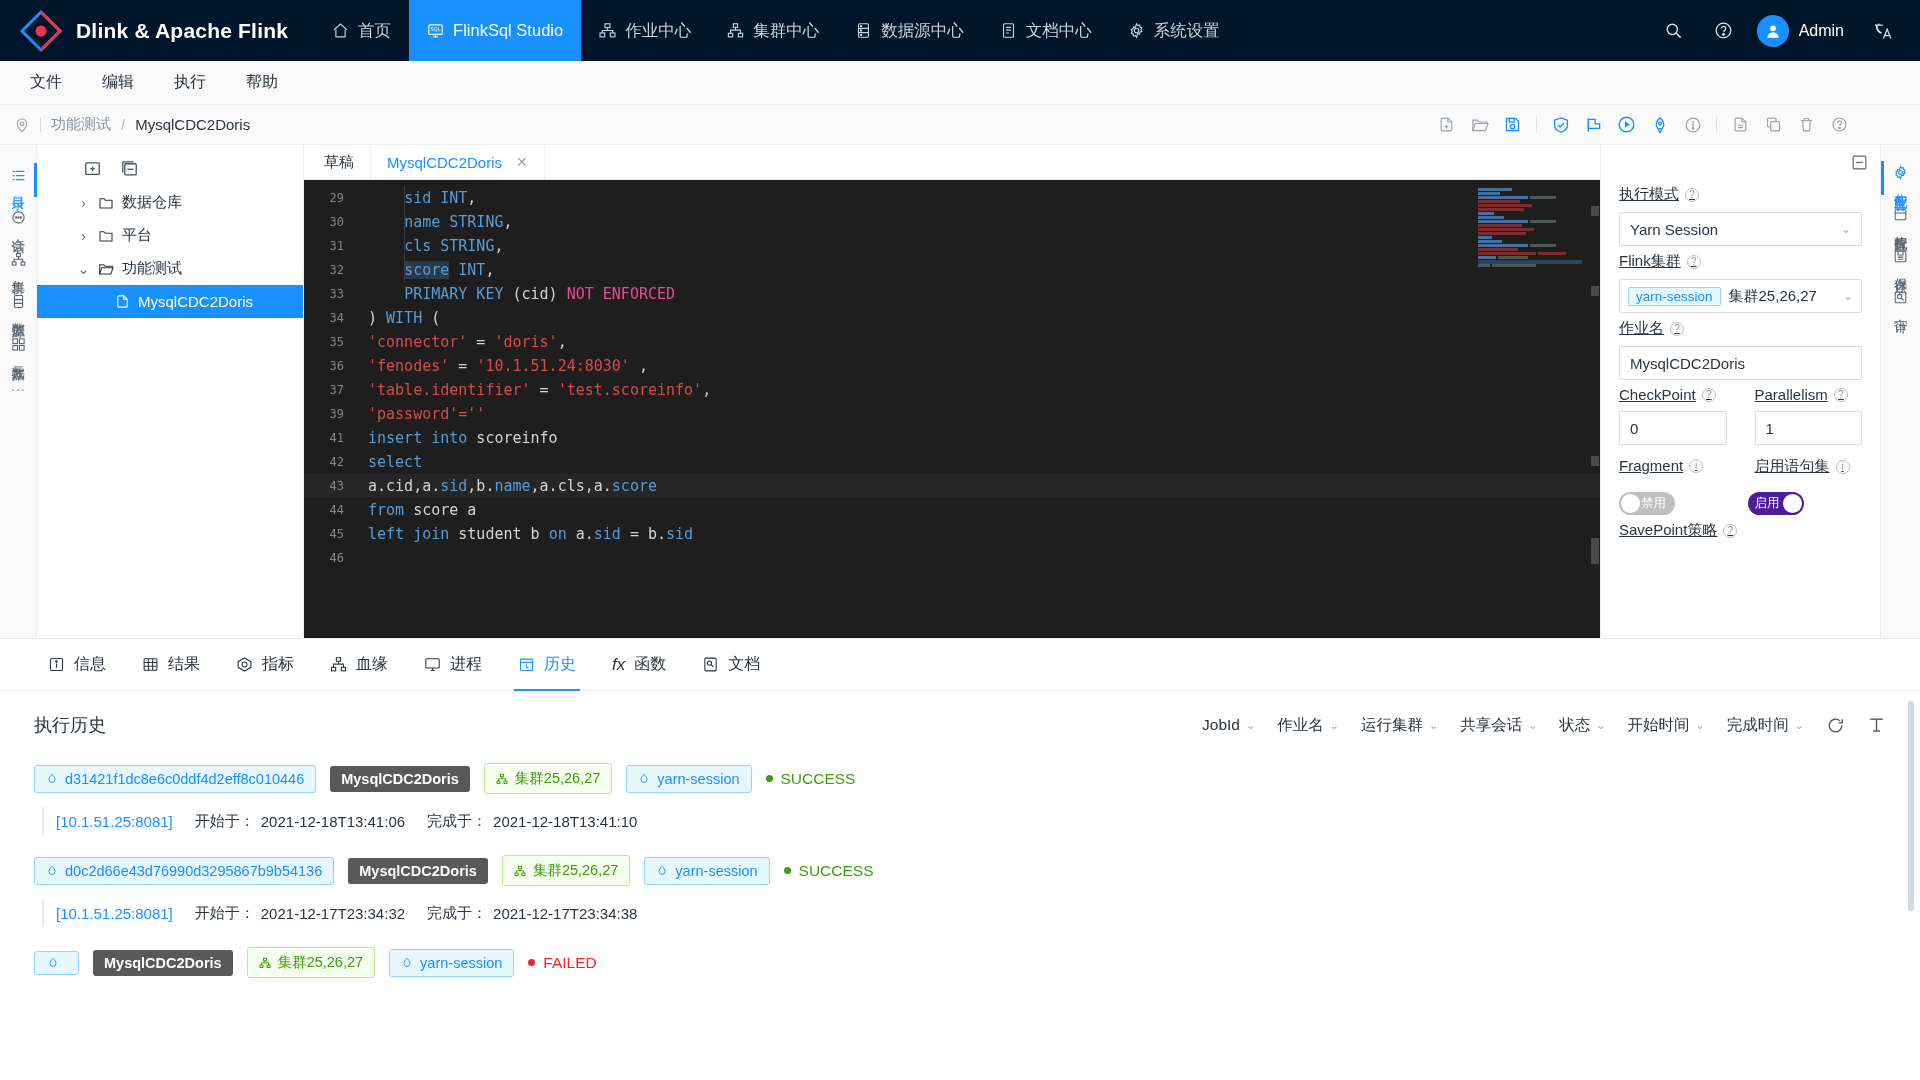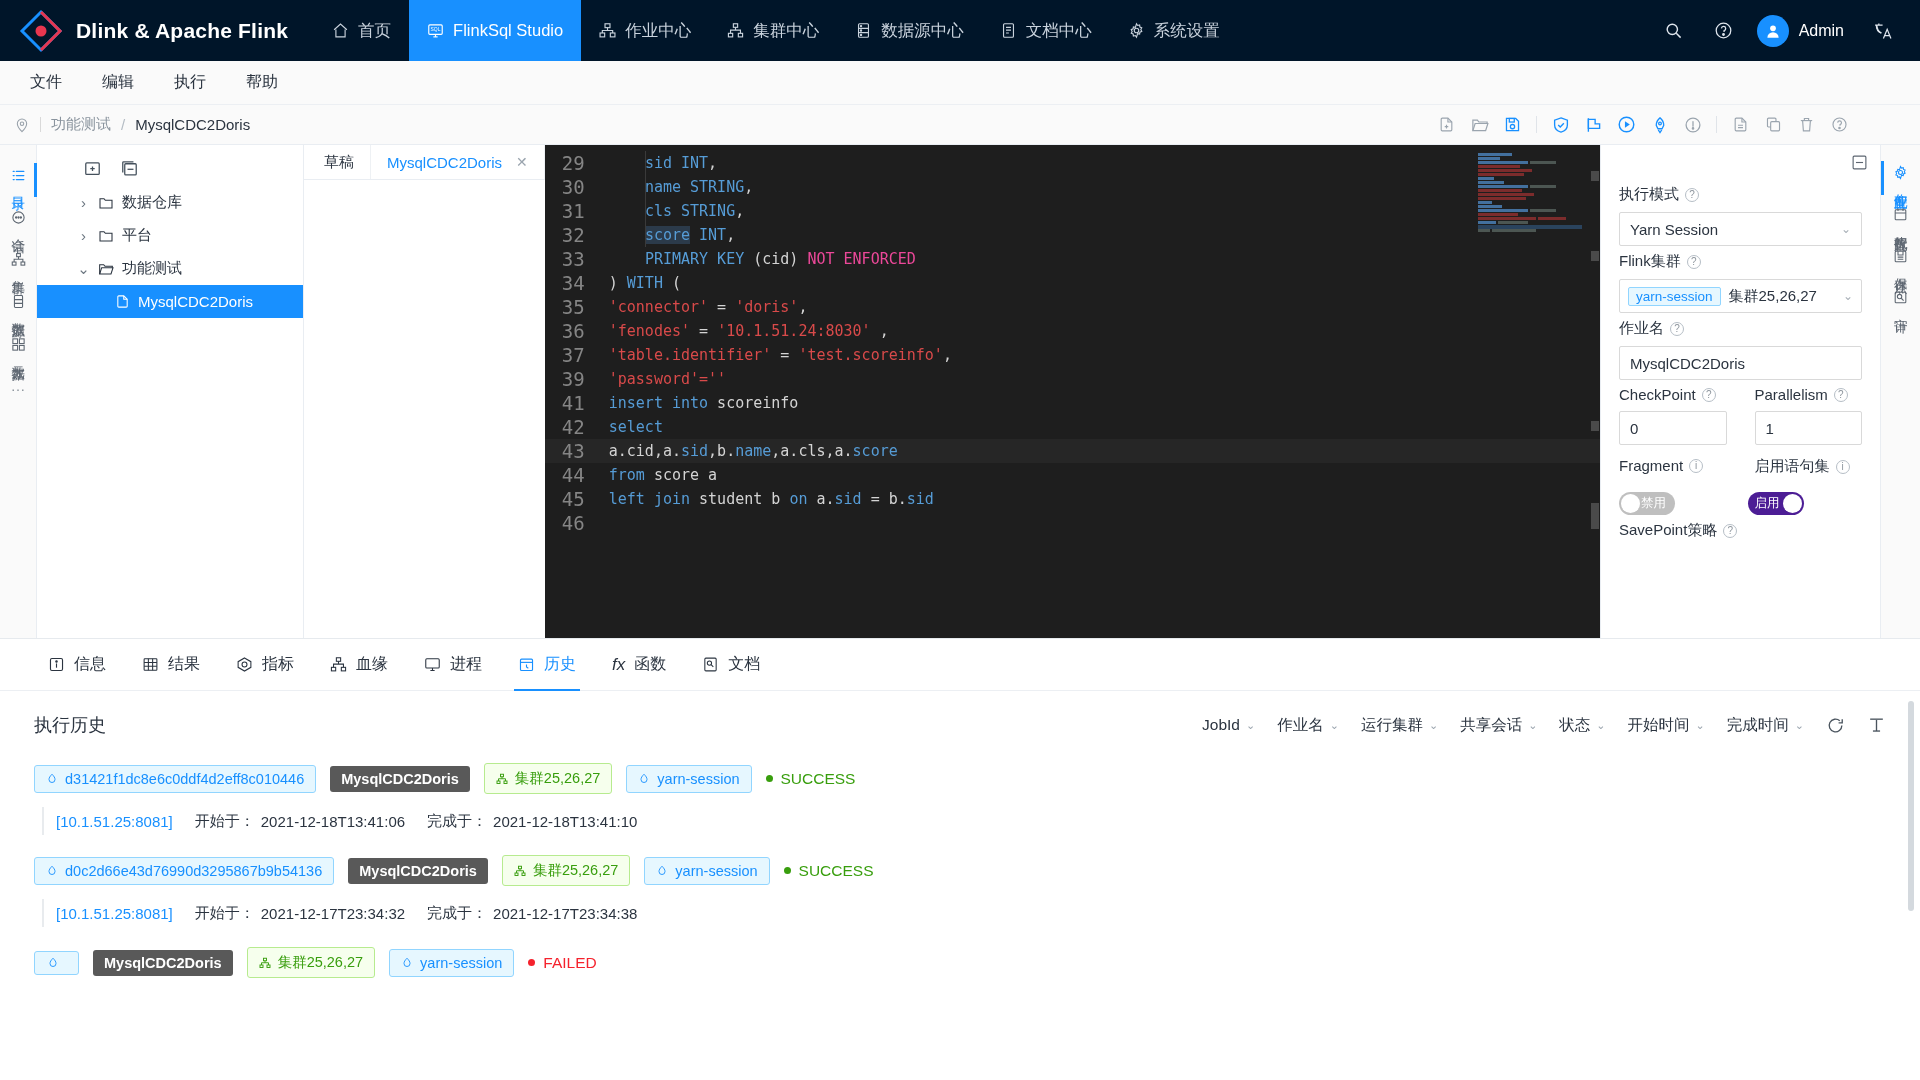--- a/index.html
+++ b/index.html
@@ -104,40 +104,40 @@
   .tree-toolbar .tb { cursor: pointer; }
   .tree-node {
     display: flex; align-items: center; gap: 8px; height: 33px; padding-left: 40px;
     font-size: 15px; color: #2b3440; cursor: pointer;
   }
   .tree-node.child { padding-left: 78px; }
   .tree-node.sel { background: #1890ff; color: #fff; }
   .caret { width: 13px; display: inline-flex; justify-content: center; color: #6b7680; }
 
   
-  .editor { flex: 1 1 auto; display: flex; flex-direction: row; min-width: 0; }
+  .editor { flex: 1 1 auto; display: flex; flex-direction: column; min-width: 0; }
   .tabs {
     height: 35px; background: #fff; display: flex; align-items: stretch;
     border-bottom: 1px solid #e9edf2; padding-left: 4px;
   }
   .tab {
     display: flex; align-items: center; gap: 14px; padding: 0 16px; font-size: 15px;
     color: #2b3440; border-right: 1px solid #eef1f4; cursor: pointer; background: #fff;
   }
   .tab.active { color: #1890ff; }
   .tab-close { color: #9aa4ae; font-size: 14px; }
   .code-wrap {
     flex: 1 1 auto; background: #1e1e1e; position: relative; overflow: hidden;
     font-family: "DejaVu Sans Mono", "Liberation Mono", monospace;
   }
   .code-lines { padding: 6px 0 0 0; }
   .cl { display: flex; height: 24px; align-items: center; font-size: 15px; white-space: pre; }
   .ln {
     width: 56px; flex: 0 0 56px; text-align: right; padding-right: 16px;
-    color: #858585; font-size: 19px;
+    color: #858585; font-size: 12px;
   }
   .ctext { padding-left: 8px; color: #d4d4d4; }
   .k { color: #569cd6; }   
   .t { color: #569cd6; }
   .s { color: #d94a4a; }   
   .p { color: #d4d4d4; }
   .dim { color: #ec4899; }
   .hl { background: #2b3a4a; }
   .cur-line { background: #262626; }
   .guide { position: absolute; left: 100px; top: 6px; height: 96px; width: 1px; background: #3a3a3a; }
@@ -158,20 +158,21 @@
   
   .config {
     width: 280px; flex: 0 0 280px; border-left: 1px solid #e9edf2; background: #fff;
     display: flex; flex-direction: column; overflow: hidden;
   }
   .config-head { height: 34px; display: flex; justify-content: flex-end; align-items: center; padding-right: 12px; color: #5c6570; }
   .cfg-body { padding: 0 18px 10px; overflow: hidden; }
   .cfg-label {
     font-size: 15px; color: #2b3440; display: flex; align-items: center; gap: 6px;
     margin: 6px 0 8px;
+    text-decoration: underline;
   }
   .qmark {
     width: 14px; height: 14px; border-radius: 50%; border: 1px solid #b6bec6; color: #8d959d;
     font-size: 10px; display: inline-flex; align-items: center; justify-content: center;
   }
   .select {
     height: 34px; border: 1px solid #d9d9d9; border-radius: 2px; display: flex; align-items: center;
     padding: 0 10px; font-size: 15px; color: #2b3440; justify-content: space-between; cursor: pointer;
     background: #fff;
   }

